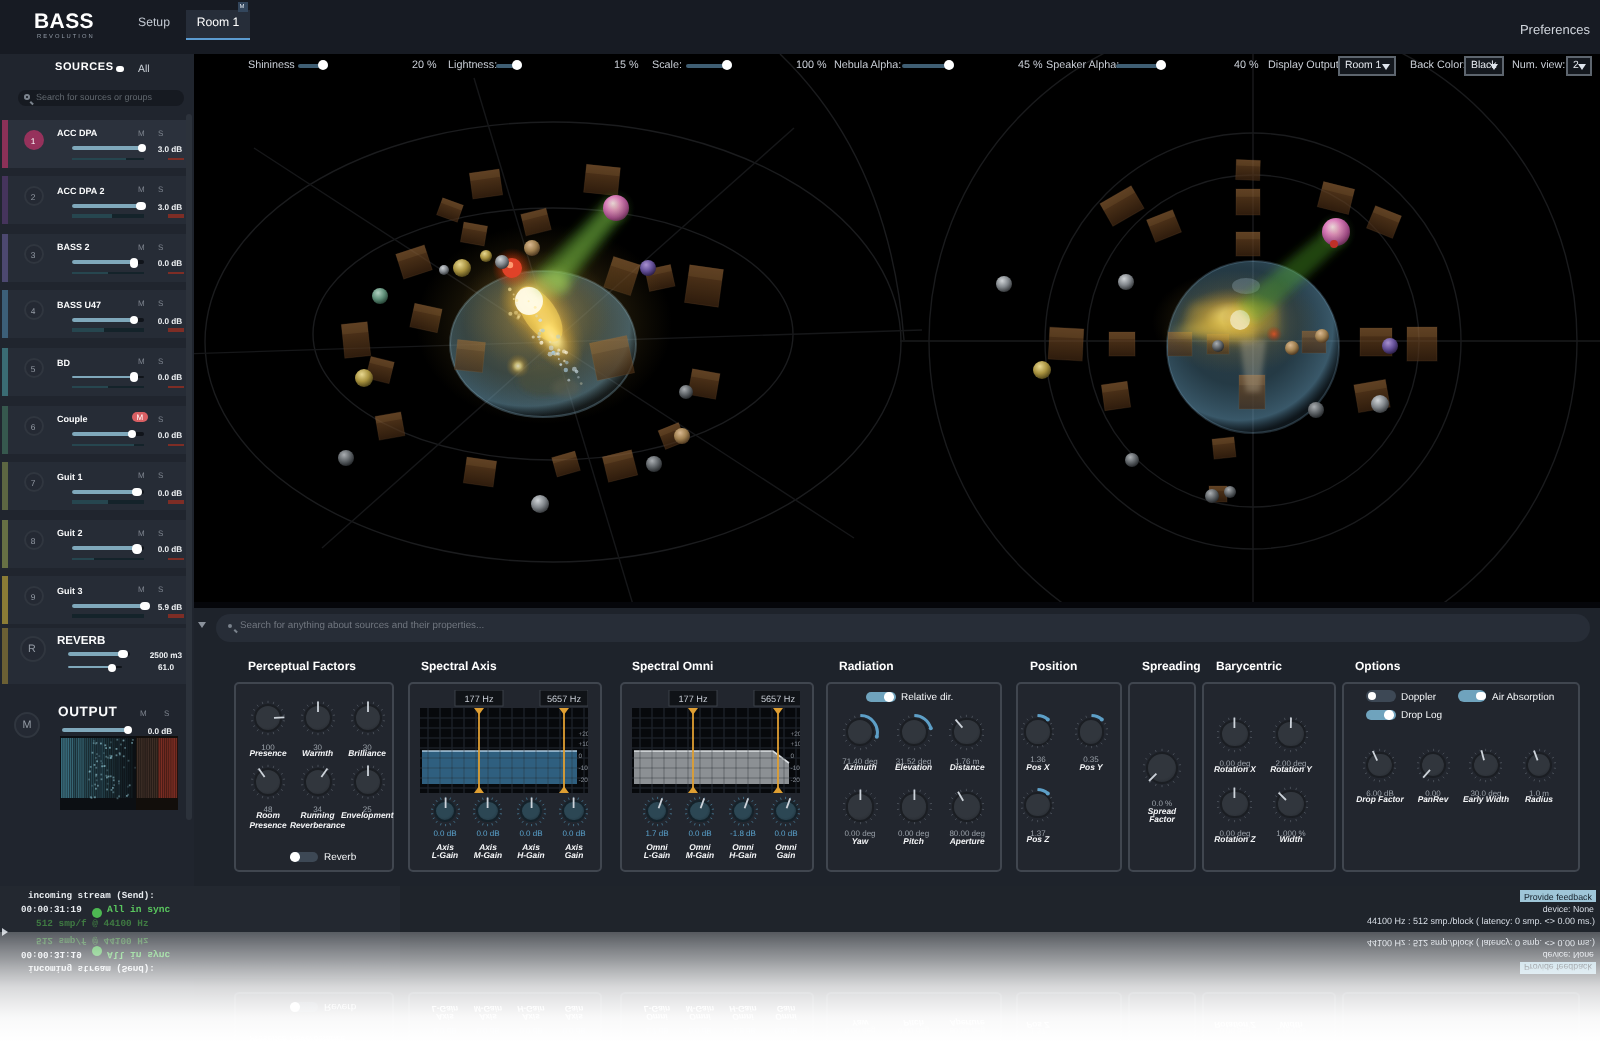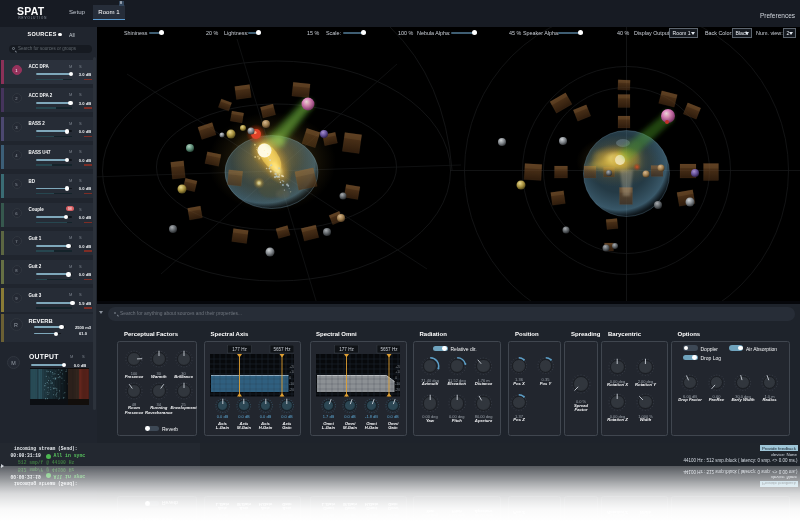--- a/index.html
+++ b/index.html
@@ -51,21 +51,21 @@
 .tgl.off{background:#3d4855}.tgl.off i{left:0.5px}
 .tlab{position:absolute;color:#f2f4f6;font-size:5px}
 #status{position:absolute;left:0;top:443px;width:800px;height:23px;background:#1f242b}
 #stleft{position:absolute;left:0;top:443px;width:200px;height:23px;background:#232830}
 .mono{font-family:"Liberation Mono",monospace;font-weight:bold;white-space:nowrap}
 #wover{position:absolute;left:0;top:466px;width:800px;height:55px;z-index:50;
  background:linear-gradient(to bottom,rgba(255,255,255,.16) 0,rgba(255,255,255,.42) 25%,rgba(255,255,255,.75) 50%,rgba(255,255,255,.95) 78%,#fff 100%)}
 </style></head><body>
 <div id="app">
 <div id="topbar"></div>
-<div id="logo">SPAT</div>
+<div id="logo">BASS</div>
     <div id="logosub">REVOLUTION</div>
 <div class="tab" style="left:64px;width:26px">Setup</div>
 <div class="tab" id="tab-room">Room 1</div>
 <div id="tab-m">M</div>
 <div id="prefs">Preferences</div>
 <div id="toolbar"></div>
 <div class="tl" style="left:124px">Shininess</div>
 <div class="tslider" style="left:149px;width:15px">
       <i style="left:10px"></i>
     </div>

